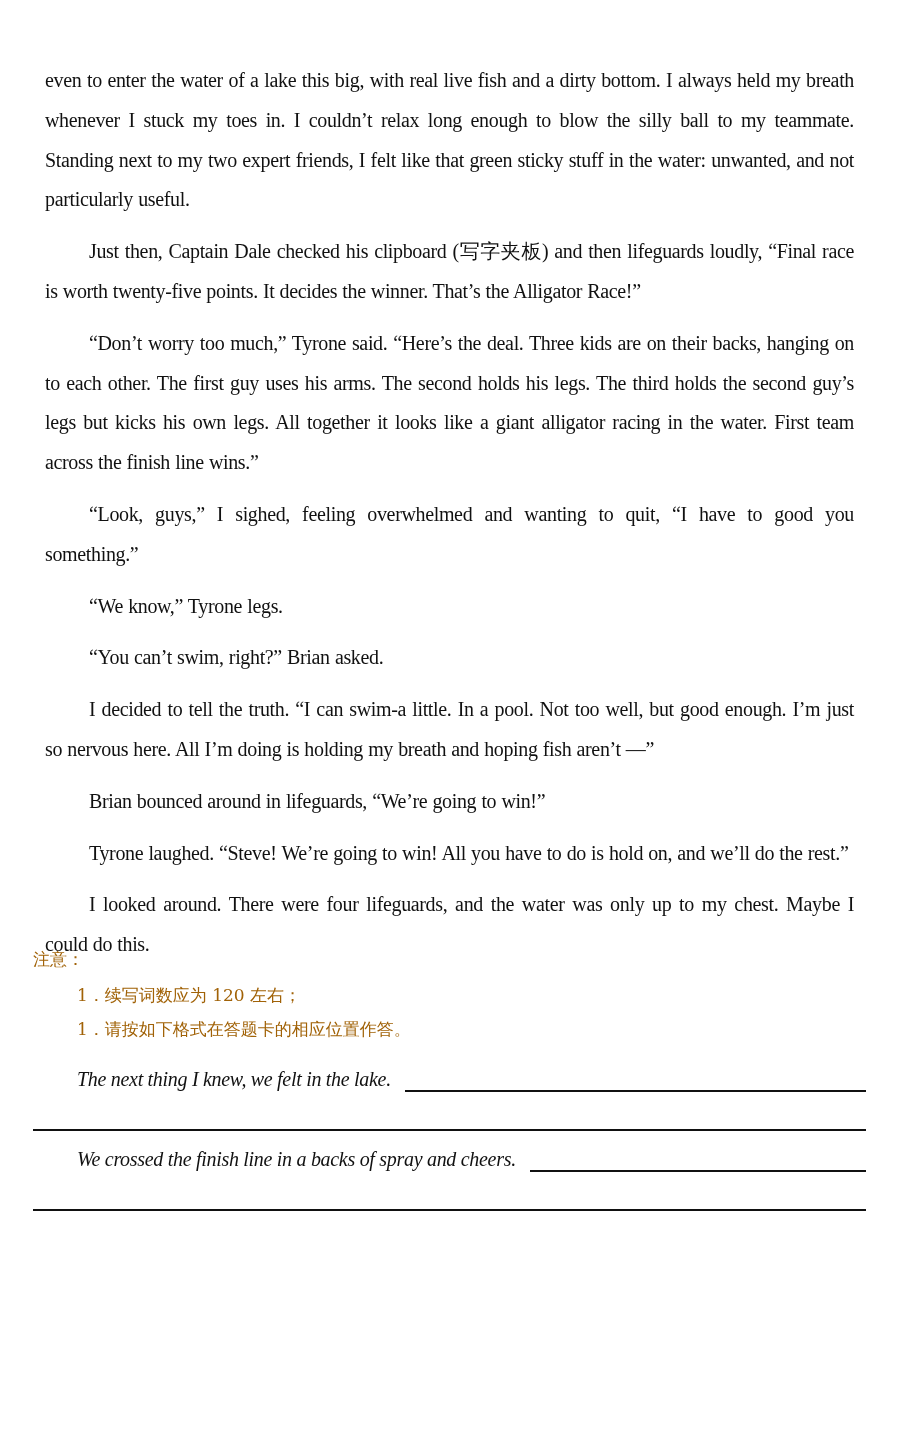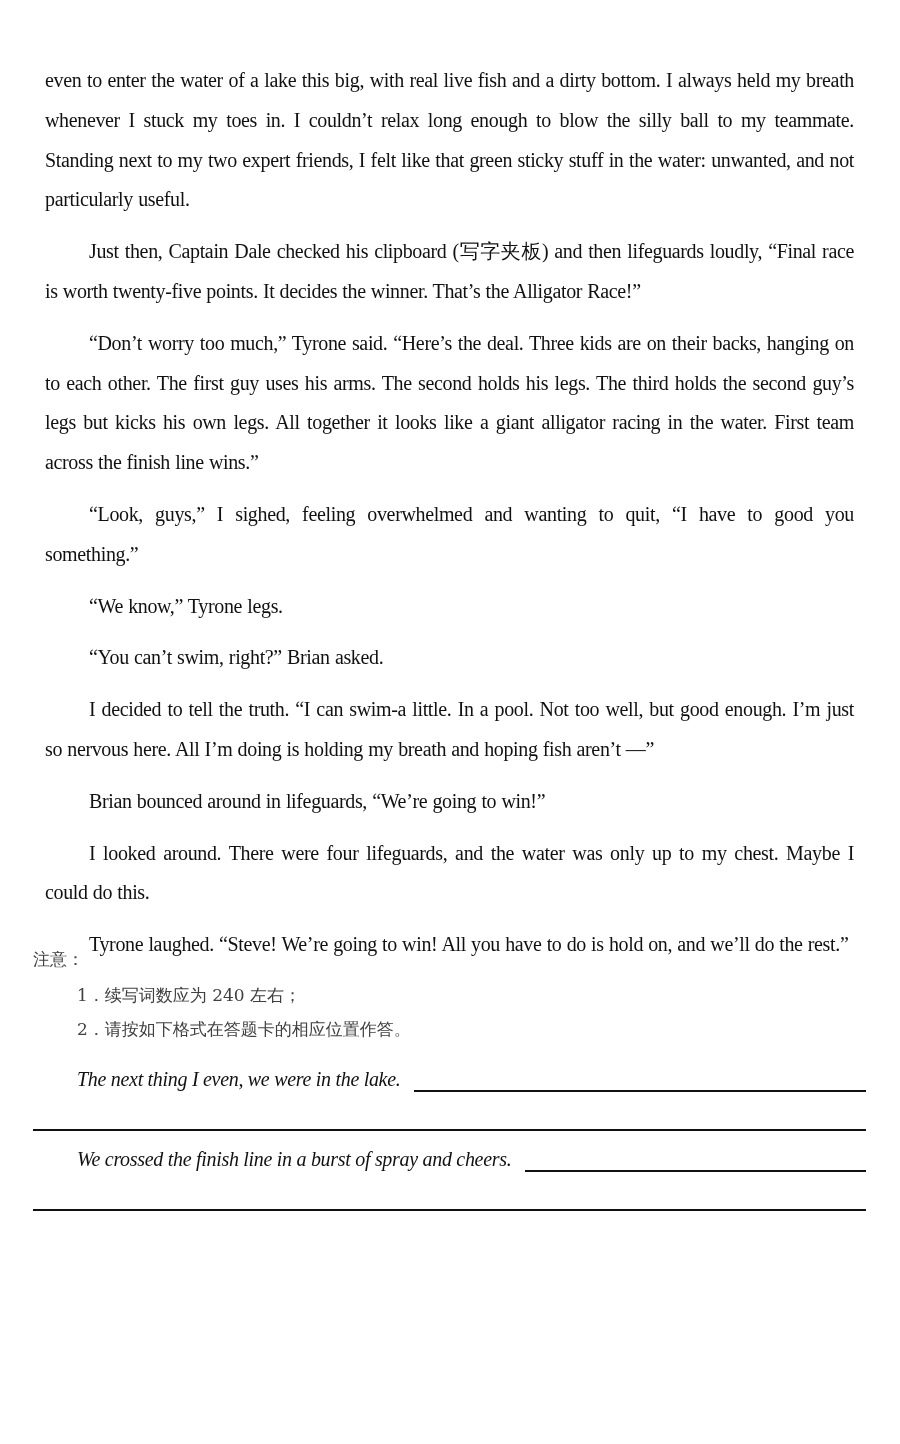--- a/index.html
+++ b/index.html
@@ -32,21 +32,21 @@
     .para.indent {
       text-indent: 44px;
     }
     .notes {
       position: absolute;
       left: 33px;
       top: 944px;
       width: 833px;
       font-family: "DejaVu Serif", "Liberation Serif", serif;
       font-size: 17px;
-      color: #404040;
+      color: #a16207;
     }
     .notes-title {
       margin: 0;
       height: 34px;
       line-height: 30px;
     }
     .note-item {
       margin: 0;
       padding-left: 44px;
       line-height: 34px;
@@ -94,35 +94,35 @@
 
 <div class="page">
   <p class="para">even to enter the water of a lake this big, with real live fish and a dirty bottom. I always held my breath whenever I stuck my toes in. I couldn’t relax long enough to blow the silly ball to my teammate. Standing next to my two expert friends, I felt like that green sticky stuff in the water: unwanted, and not particularly useful.</p>
   <p class="para indent">Just then, Captain Dale checked his clipboard (写字夹板) and then lifeguards loudly, “Final race is worth twenty-five points. It decides the winner. That’s the Alligator Race!”</p>
   <p class="para indent">“Don’t worry too much,” Tyrone said. “Here’s the deal. Three kids are on their backs, hanging on to each other. The first guy uses his arms. The second holds his legs. The third holds the second guy’s legs but kicks his own legs. All together it looks like a giant alligator racing in the water. First team across the finish line wins.”</p>
   <p class="para indent">“Look, guys,” I sighed, feeling overwhelmed and wanting to quit, “I have to good you something.”</p>
   <p class="para indent">“We know,” Tyrone legs.</p>
   <p class="para indent">“You can’t swim, right?” Brian asked.</p>
   <p class="para indent">I decided to tell the truth. “I can swim-a little. In a pool. Not too well, but good enough. I’m just so nervous here. All I’m doing is holding my breath and hoping fish aren’t —”</p>
   <p class="para indent">Brian bounced around in lifeguards, “We’re going to win!”</p>
+  <p class="para indent">Tyrone laughed. “Steve! We’re going to win! All you have to do is hold on, and we’ll do the rest.”</p>
   <p class="para indent">I looked around. There were four lifeguards, and the water was only up to my chest. Maybe I could do this.</p>
-  <p class="para indent">Tyrone laughed. “Steve! We’re going to win! All you have to do is hold on, and we’ll do the rest.”</p>
 </div>
 
 <div class="notes">
   <p class="notes-title">注意：</p>
-  <p class="note-item">1．续写词数应为 240 左右；</p>
-  <p class="note-item">2．请按如下格式在答题卡的相应位置作答。</p>
+  <p class="note-item">1．续写词数应为 120 左右；</p>
+  <p class="note-item">1．请按如下格式在答题卡的相应位置作答。</p>
 </div>
 
 <div class="answer" style="top:0;">
   <div class="answer-row" style="top:1062px;">
-    <span class="prompt">The next thing I even, we were in the lake.</span>
+    <span class="prompt">The next thing I knew, we felt in the lake.</span>
     <span class="blank"></span>
   </div>
   <div class="full-line" style="top:1129px;"></div>
 
   <div class="answer-row" style="top:1142px;">
-    <span class="prompt">We crossed the finish line in a burst of spray and cheers.</span>
+    <span class="prompt">We crossed the finish line in a backs of spray and cheers.</span>
     <span class="blank"></span>
   </div>
   <div class="full-line" style="top:1209px;"></div>
 </div>
 
 </body></html>

